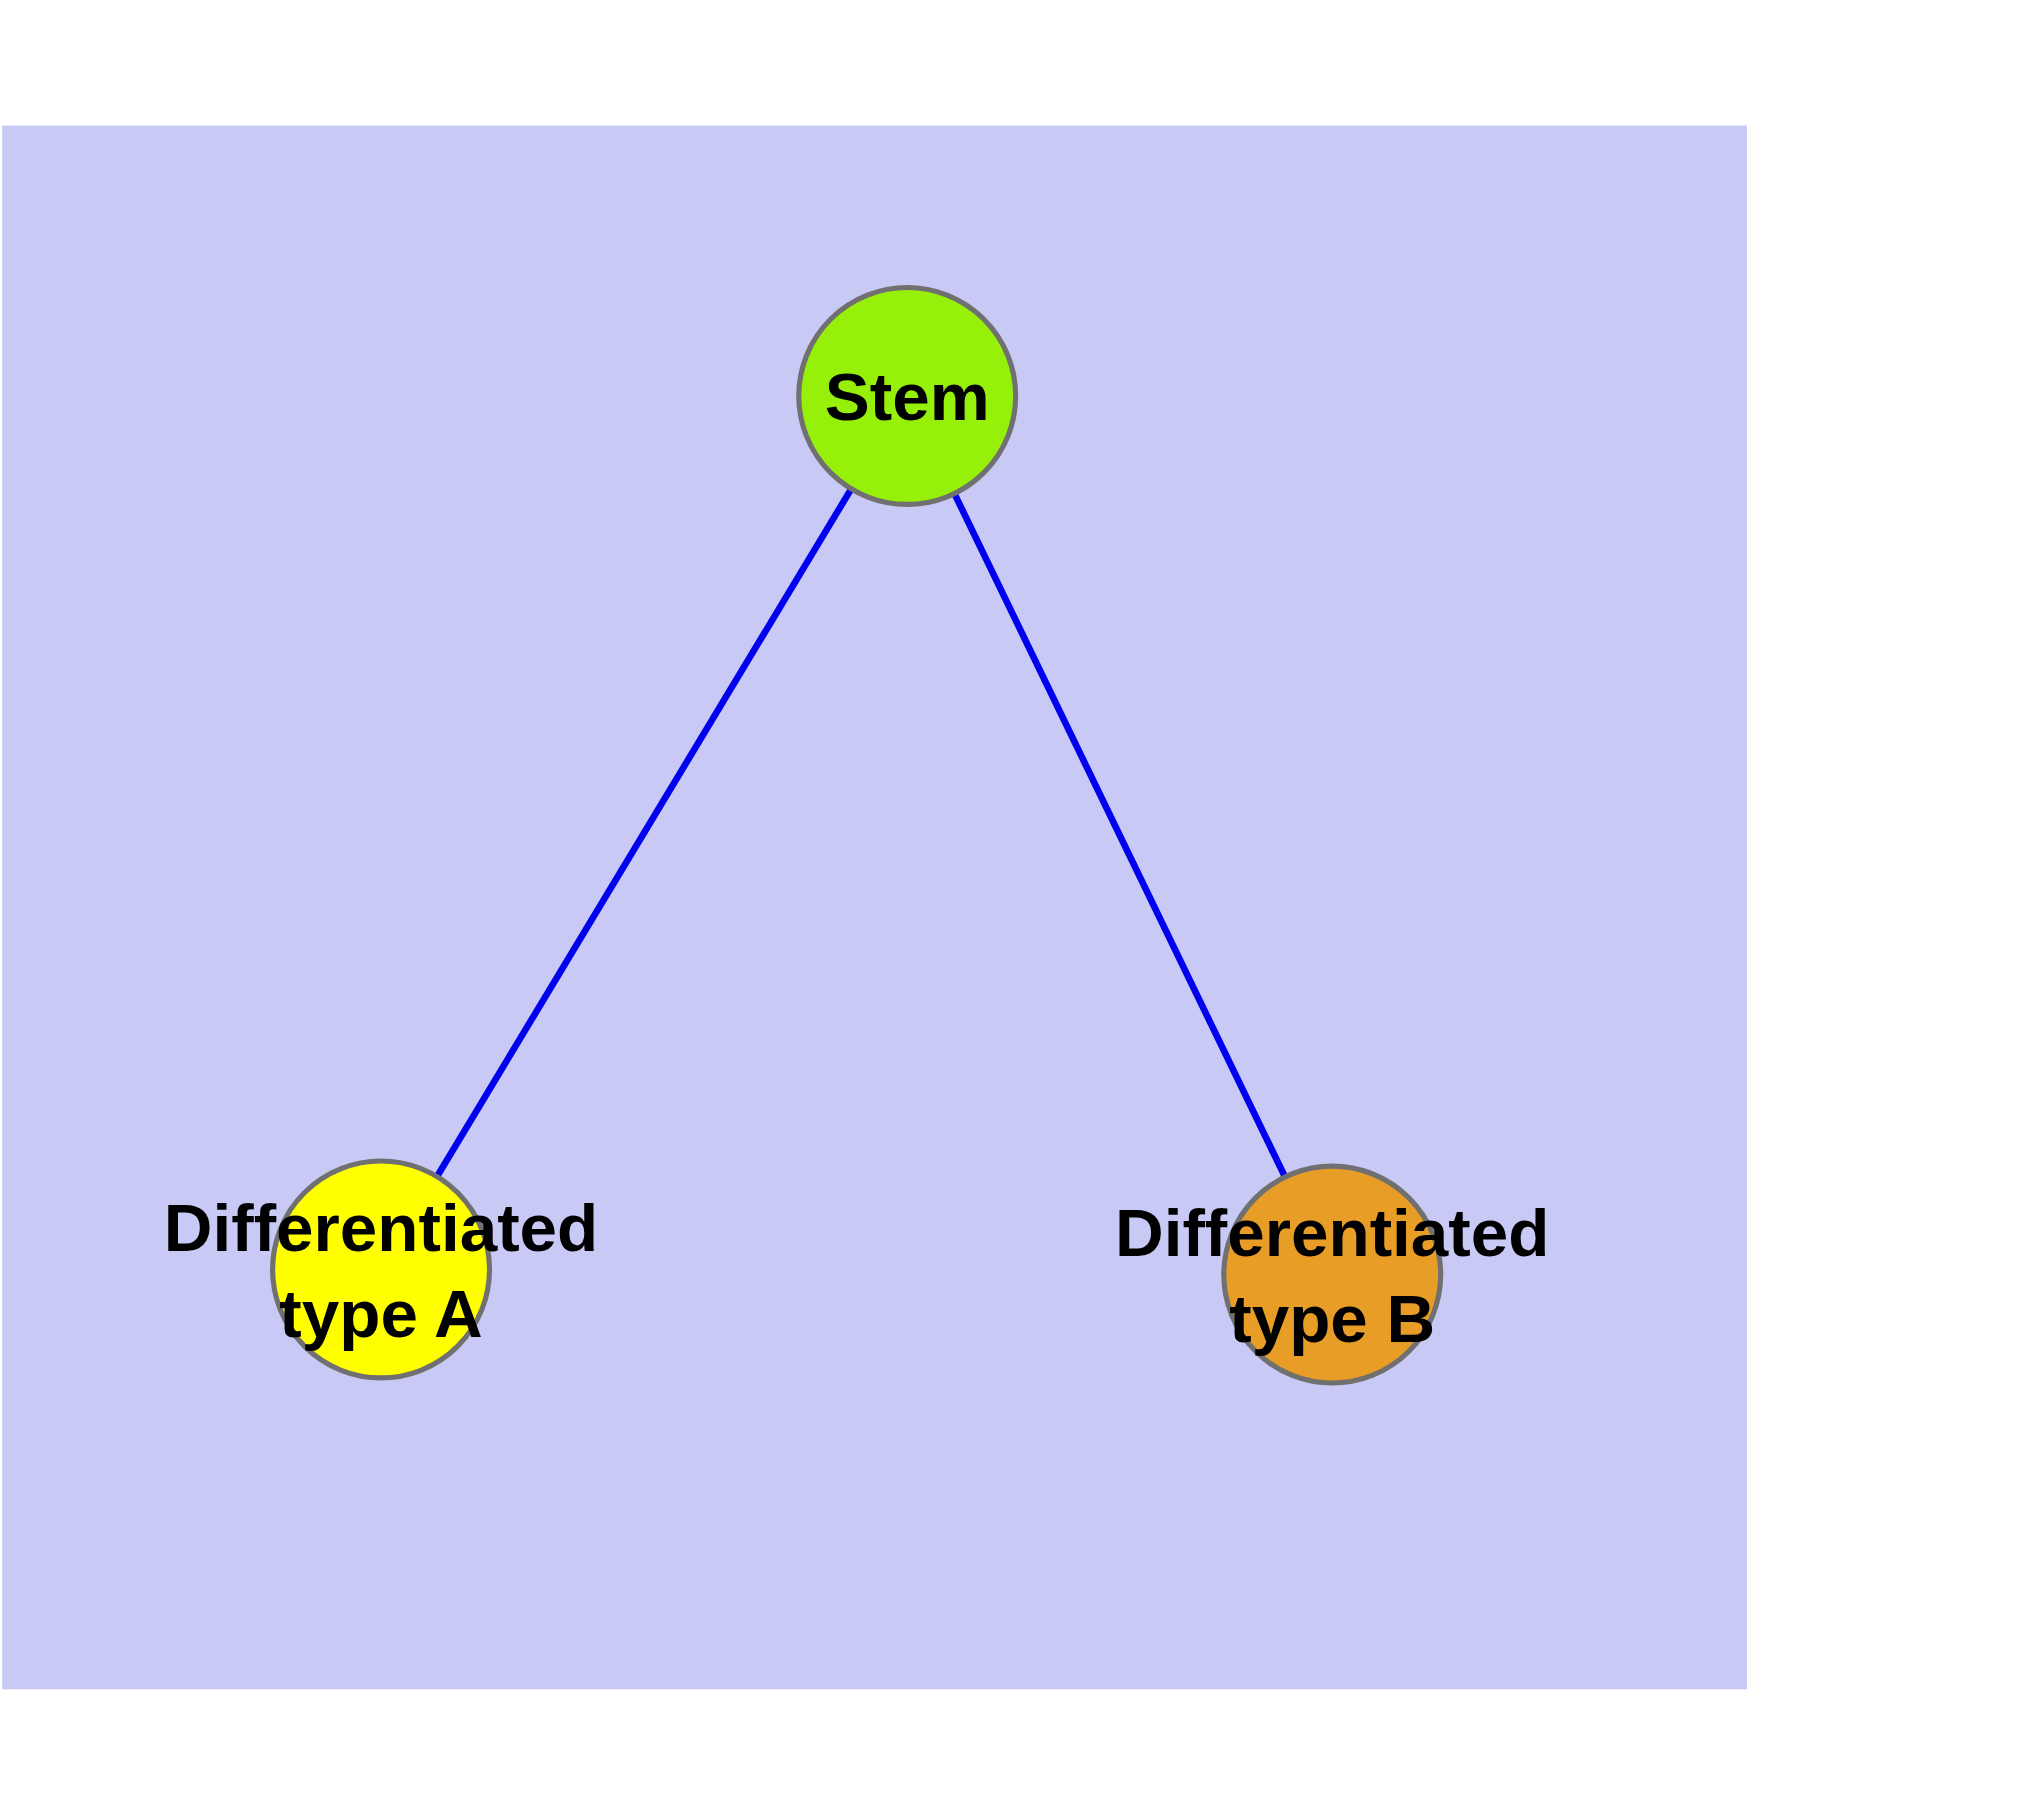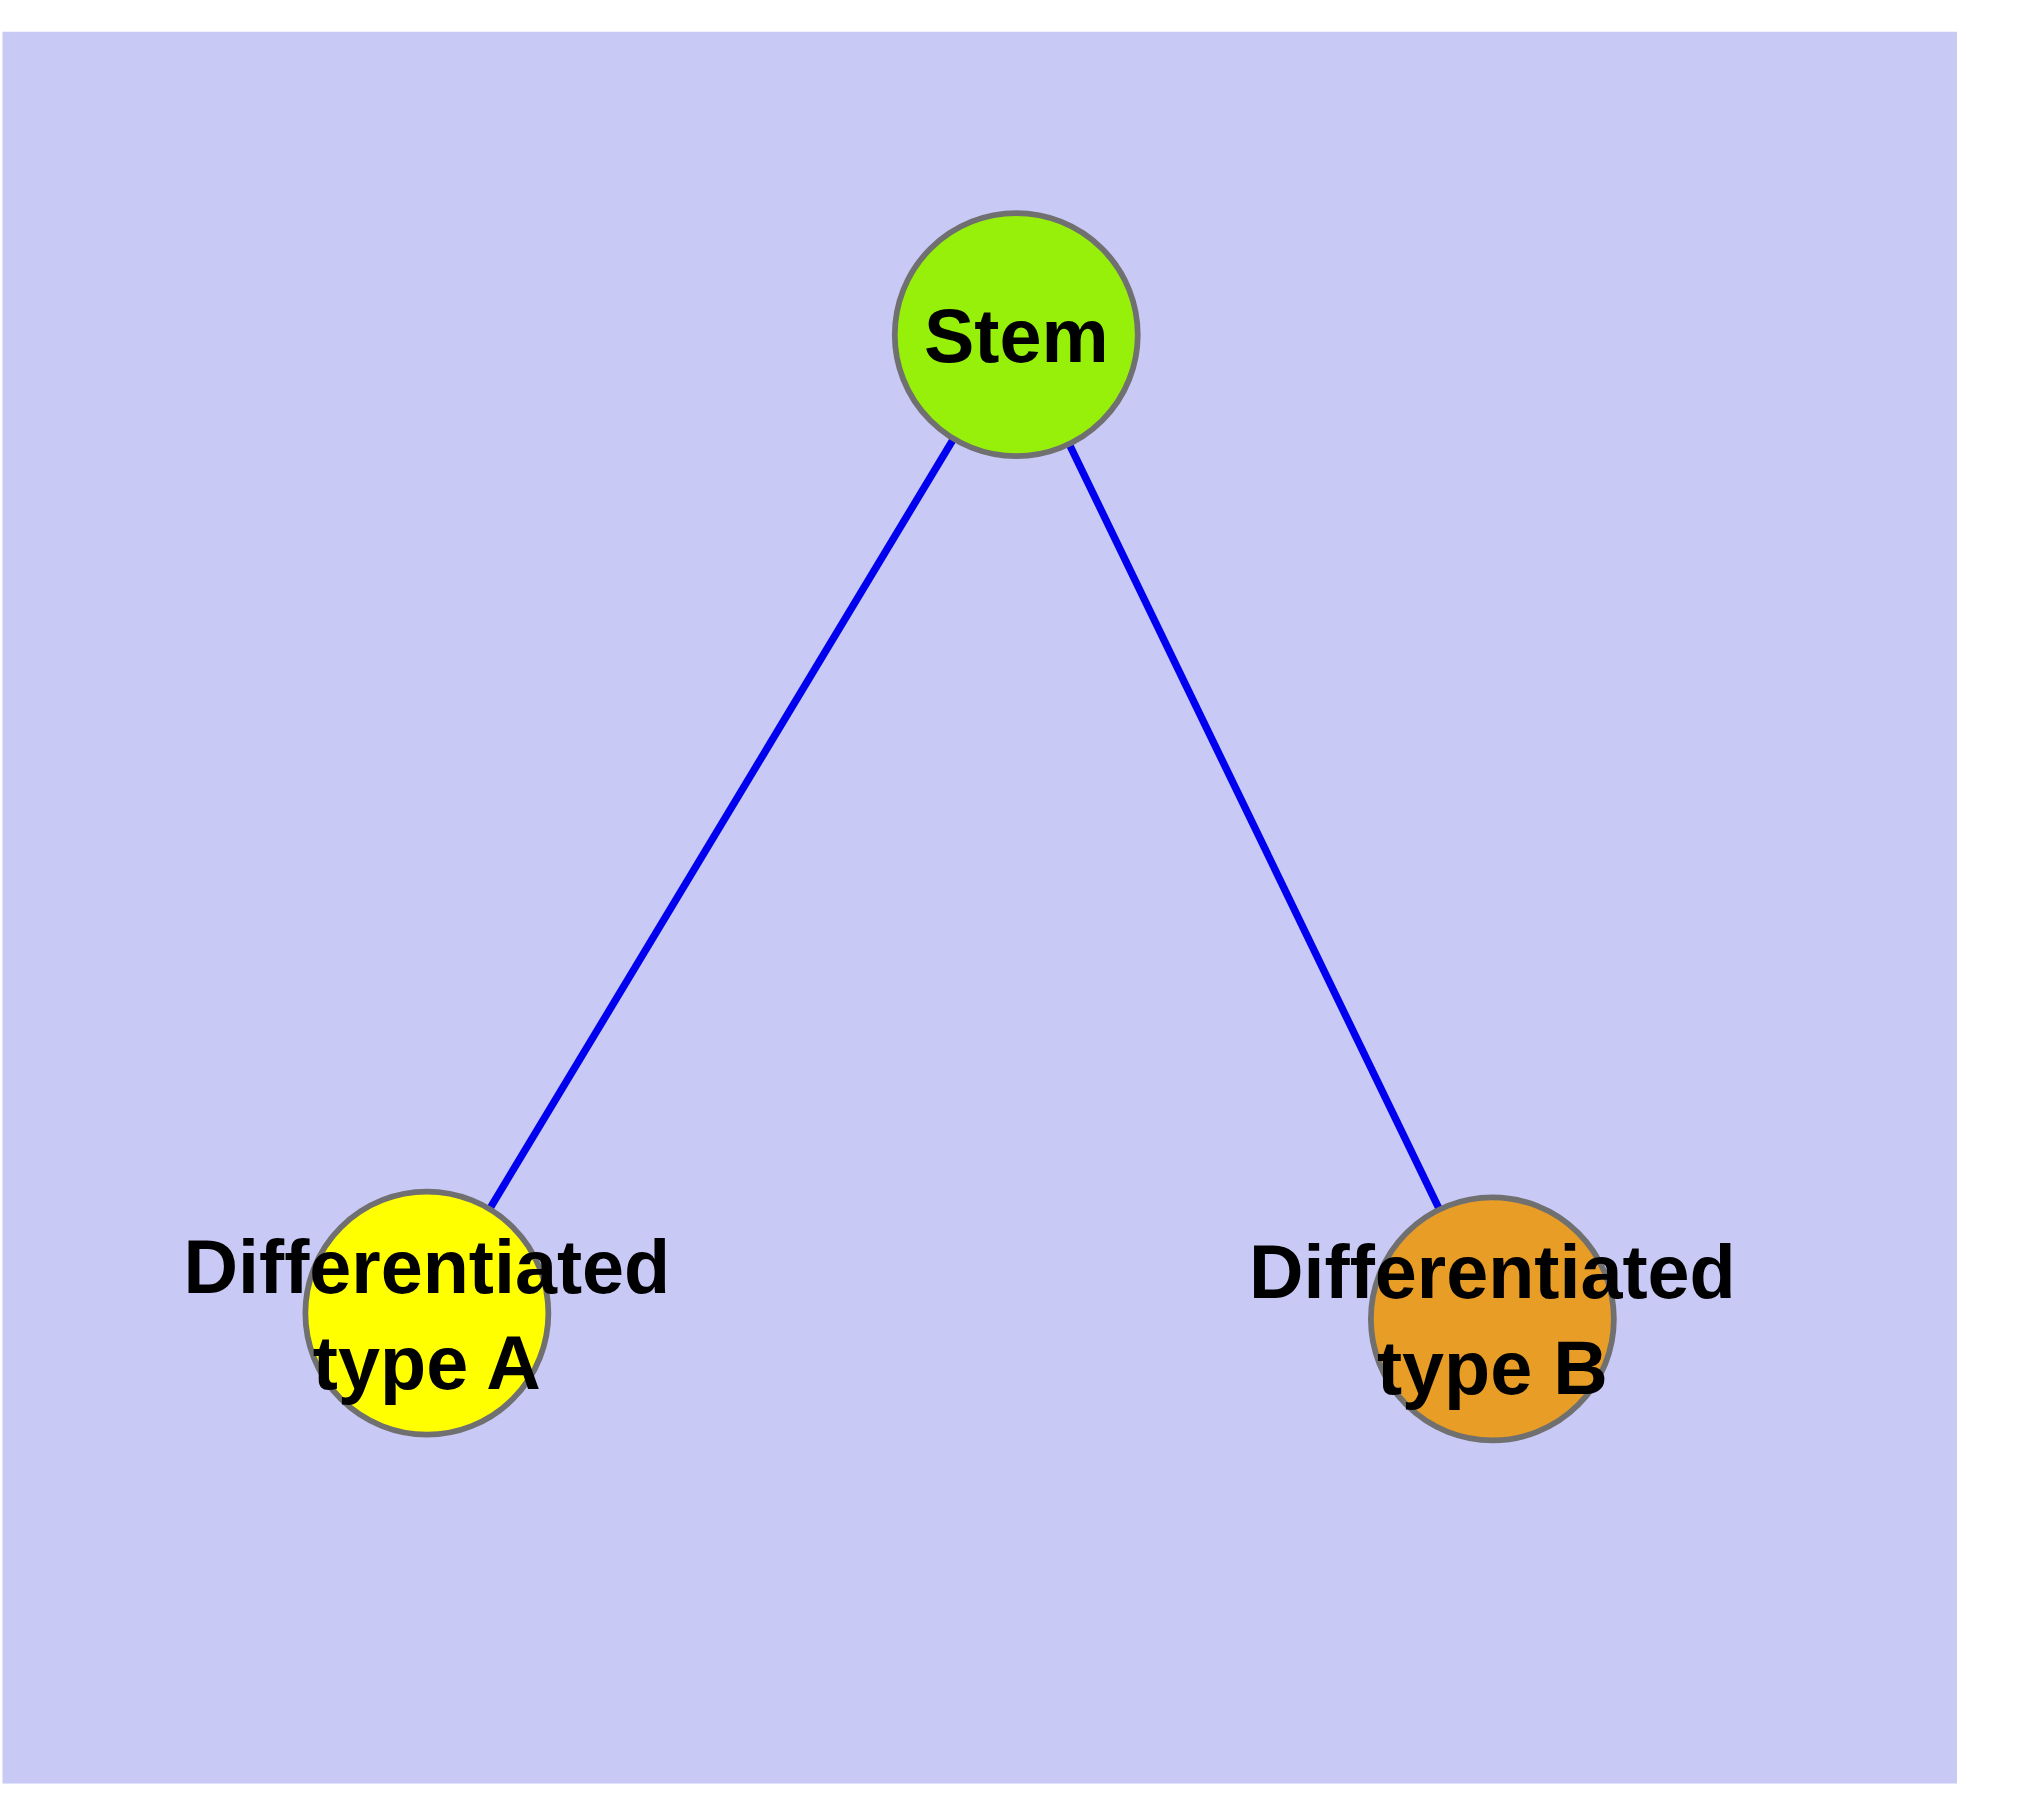--- a/index.html
+++ b/index.html
@@ -3,21 +3,21 @@
 <meta charset="utf-8">
 <style>
   html, body {
     margin: 0;
     padding: 0;
     background: #ffffff;
     font-family: "Liberation Sans", sans-serif;
   }
   .stage {
     position: relative;
-    width: 1957px;
+    width: 1747px;
     height: 1812px;
     background: #ffffff;
     overflow: hidden;
   }
   .stage svg {
     position: absolute;
     left: 0;
     top: 0;
     width: 100%;
     height: 100%;

